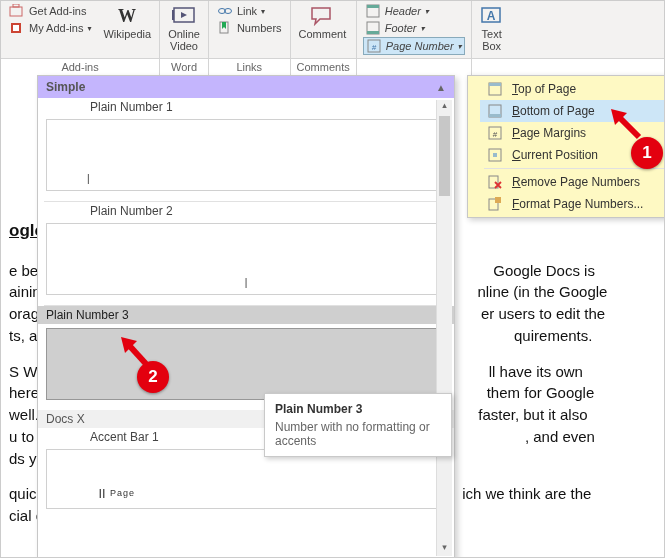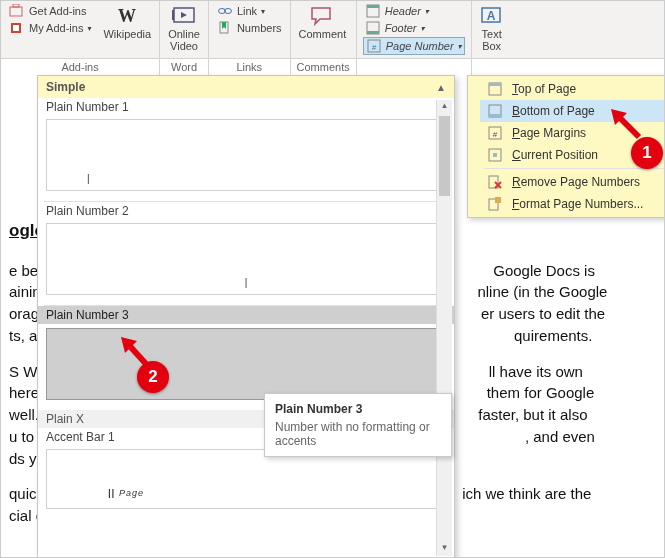--- a/index.html
+++ b/index.html
@@ -9,22 +9,22 @@
   .rgroup .btns { display: flex; gap: 8px; align-items: flex-start; }
   .vbtn { display: flex; flex-direction: column; align-items: center; gap: 1px; padding: 2px; cursor: default; color:#444; font-size:11px; }
   .vbtn .ic { width: 24px; height: 22px; display:flex; align-items:center; justify-content:center; }
   .stack { display:flex; flex-direction:column; gap:1px; }
   .hbtn { display:flex; align-items:center; gap:4px; font-size:11px; color:#444; padding:1px 2px; }
   .hbtn .s-ic { width:16px; height:14px; display:flex; align-items:center; justify-content:center; }
   .glabel { text-align:center; font-size:11px; color:#666; margin-top:auto; padding-bottom:2px; }
   .doc { padding: 0 8px; font-size: 15px; line-height: 1.45; color:#111; position:relative; }
   .doc-title { font-weight:700; text-decoration: underline; margin: 10px 0 16px 0; font-size:17px; }
   .gallery { position:absolute; left:36px; top:74px; width:418px; height:484px; background:#fff; border:1px solid #c7c7c7; box-shadow: 3px 3px 6px rgba(0,0,0,.18); z-index:20; }
-  .gallery-head { background:#fef9c3; padding:4px 8px; font-weight:600; color:#555; font-size:12px; display:flex; justify-content:space-between; align-items:center; }
-  .gallery-section { padding:2px 20px 1px 8px; font-size:12px; color:#444; }
+  .gallery-head { background:#c4b5fd; padding:4px 8px; font-weight:600; color:#555; font-size:12px; display:flex; justify-content:space-between; align-items:center; }
+  .gallery-section { padding:2px 20px 1px 8px; font-size:12px; color:#444;margin-left:44px; }
   .gallery-sep { height:1px; background:#e1e1e1; margin: 0 6px; }
   .thumb { margin: 4px 8px 10px 8px; border:1px solid #d0d0d0; height:72px; background:#fff; position:relative; }
   .thumb.sel { background:#cfcfcf; border-color:#979797; }
   .thumb .mk { position:absolute; font-size:10px; color:#333; }
   .subhead { background:#f0f0f0; padding:2px 8px; font-size:12px; color:#555; }
   .tooltip { position:absolute; left:263px; top:392px; width:188px; background:#fff; border:1px solid #c9c9c9; box-shadow:2px 2px 5px rgba(0,0,0,.2); padding:8px 10px; z-index:30; font-size:12px; color:#666; }
   .tooltip .tt-title { font-weight:700; color:#333; margin-bottom:4px; }
   .ctxmenu { position:absolute; left:466px; top:74px; width:240px; background:#fef9c3; border:1px solid #c7c7c7; box-shadow:2px 2px 6px rgba(0,0,0,.2); z-index:25; padding:2px 12px; }
   .ctxitem { display:flex; align-items:center; gap:8px; padding:3px 8px 3px 6px; font-size:12px; color:#333; position:relative; }
   .ctxitem.hl { background:#cde6f7; }
@@ -279,24 +279,24 @@
     <span class="mk" style="left:40px; bottom:6px;">|</span>
   </div>
   <div class="gallery-sep"></div>
   <div class="gallery-section">Plain Number 2</div>
   <div class="thumb">
     <span class="mk" style="left:50%; bottom:6px; transform:translateX(-50%);">|</span>
   </div>
   <div class="gallery-sep"></div>
   <div style="background:#cfcfcf;padding:2px 8px;font-size:12px;color:#222;">Plain Number 3</div>
   <div class="thumb sel"></div>
-  <div class="subhead">Plain X</div>
+  <div class="subhead">Docs X</div>
   <div class="gallery-section">Accent Bar 1</div>
   <div class="thumb" style="height:60px;">
-    <span class="mk" style="left:61px;bottom:10px;font-size:9px;letter-spacing:1px;font-style:italic;"><span style="font-weight:bold;margin-right:4px;">||</span><span>Page</span></span>
+    <span class="mk" style="left:52px;bottom:10px;font-size:9px;letter-spacing:1px;"><span style="font-weight:bold;margin-right:4px;">||</span><span>Page</span></span>
   </div>
   <div style="position:absolute;right:2px;top:24px;bottom:2px;width:16px;background:#f0f0f0;border-left:1px solid #ddd;">
     <div style="height:14px;text-align:center;font-size:9px;color:#666;">▴</div>
     <div style="position:absolute;top:16px;left:2px;right:2px;height:80px;background:#c7c7c7;"></div>
     <div style="position:absolute;bottom:0;height:14px;width:100%;text-align:center;font-size:9px;color:#666;">▾</div>
   </div>
 </div>
 
 <div class="tooltip">
   <div class="tt-title">Plain Number 3</div>

